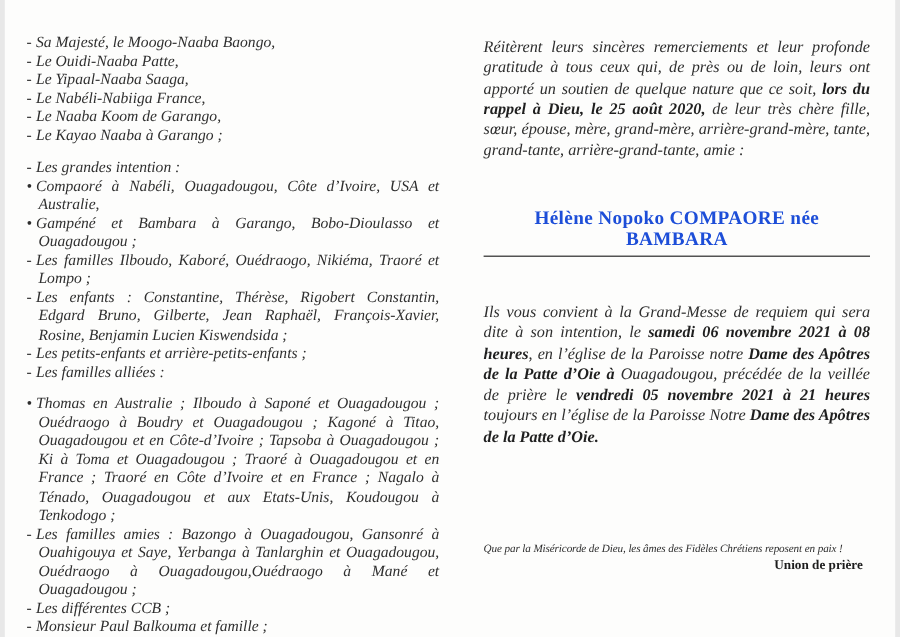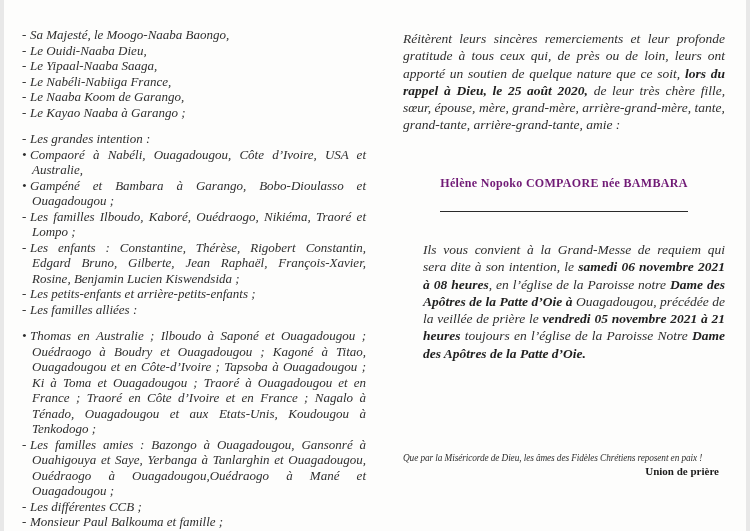--- a/index.html
+++ b/index.html
@@ -25,35 +25,35 @@
     text-align:justify;
   }
   .mk { display:inline-block; width:8px; text-indent:0; }
   
   .right-col {
     position:absolute; left:399px; top:0; width:322px; height:531px;
     font-size:13.5px; line-height:17.3px;
   }
   .para { margin:0; text-align:justify; position:absolute; left:0; right:0; }
   .para-gratitude { top:30px; }
-  .para-invitation { top:241px;margin-left:20px; }
+  .para-invitation { top:251px; }
   .b { font-weight:bold; color:#1f1f1f; }
   .name-block {
     position:absolute; top:174px; left:0; right:0;
     text-align:center;
     font-style:normal;
   }
   .name {
     display:inline-block;
     font-weight:bold;
-    font-size:12px;
+    font-size:16px;
     letter-spacing:.3px;
-    color:#701a75;
+    color:#1d4ed8;
     border-bottom:1.6px solid #2a2a2a;
-    padding-bottom:19px;
+    padding-bottom:4px;
   }
   .footer { position:absolute; top:452px; left:0; right:0; }
   .mercy {
     margin:0;
     font-size:9.3px; line-height:12px;
     letter-spacing:-.1px;
     white-space:nowrap;
   }
   .sig {
     margin:1px 6px 0 0;
@@ -66,21 +66,21 @@
 </style>
 </head>
 <body>
 
 <div class="page">
 
   <div class="left-col">
 
     <div class="grp">
       <p class="entry"><span class="mk">-</span><span>Sa Majesté, le Moogo-Naaba Baongo,</span></p>
-      <p class="entry"><span class="mk">-</span><span>Le Ouidi-Naaba Dieu,</span></p>
+      <p class="entry"><span class="mk">-</span><span>Le Ouidi-Naaba Patte,</span></p>
       <p class="entry"><span class="mk">-</span><span>Le Yipaal-Naaba Saaga,</span></p>
       <p class="entry"><span class="mk">-</span><span>Le Nabéli-Nabiiga France,</span></p>
       <p class="entry"><span class="mk">-</span><span>Le Naaba Koom de Garango,</span></p>
       <p class="entry"><span class="mk">-</span><span>Le Kayao Naaba à Garango ;</span></p>
     </div>
 
     <div class="grp">
       <p class="entry"><span class="mk">-</span><span>Les grandes intention :</span></p>
       <p class="entry"><span class="mk">•</span><span>Compaoré à Nabéli, Ouagadougou, Côte d’Ivoire, USA et Australie,</span></p>
       <p class="entry"><span class="mk">•</span><span>Gampéné et Bambara à Garango, Bobo-Dioulasso et Ouagadougou ;</span></p>

